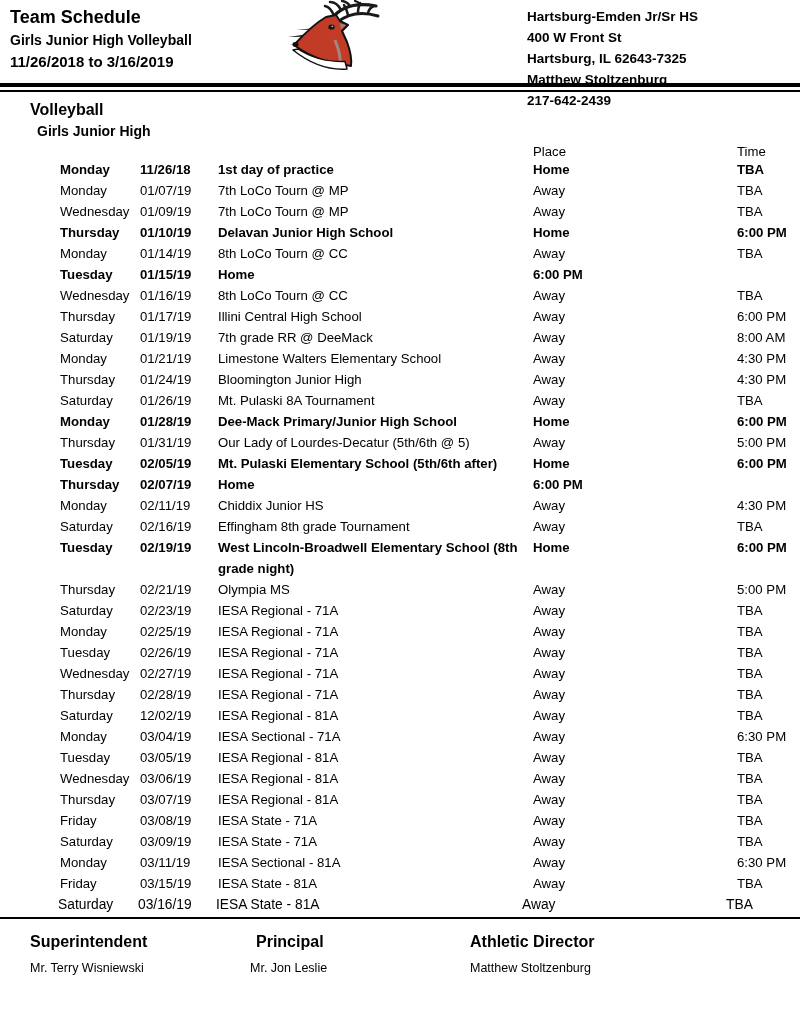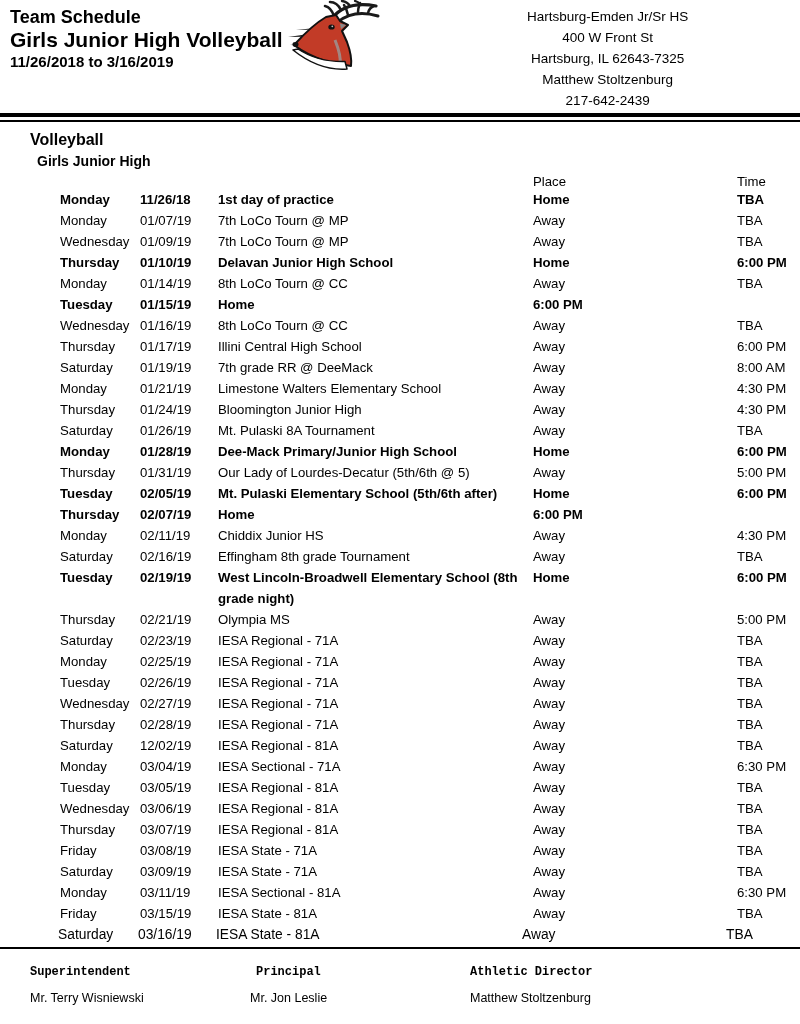--- a/index.html
+++ b/index.html
@@ -4,29 +4,29 @@
 <style>
   * { margin:0; padding:0; box-sizing:border-box; }
   html,body { background:#fff; }
   body {
     width:800px; height:1024px;
     font-family:"Liberation Sans", sans-serif;
     color:#000; position:relative; overflow:hidden;
   }
 
   
-  .page-header { position:relative; height:113px; }
+  .page-header { position:relative; height:83px; }
   .header-left { position:absolute; left:10px; top:6px; }
   .h-title { font-size:18px; font-weight:bold; line-height:23px; }
-  .h-sub   { font-size:21px; font-weight:bold; line-height:22px;text-align:right; }
+  .h-sub   { font-size:14px; font-weight:bold; line-height:22px;text-align:right; }
   .h-dates { font-size:15px; font-weight:bold; line-height:22px; }
   .logo-wrap { position:absolute; left:288px; top:0; width:95px; height:70px; }
   .header-right {
     position:absolute; left:527px; top:6px;
-    font-size:13.5px; font-weight:normal; line-height:21px;text-align:center;
+    font-size:13.5px; font-weight:bold; line-height:21px;
   }
   .double-rule {
     border-top:4px solid #000;
     border-bottom:2px solid #000;
     height:9px; width:800px;
   }
 
   
   .section { margin-top:8px; }
   .sport { margin-left:30px; font-size:16px; font-weight:bold; line-height:19px; }
@@ -45,21 +45,21 @@
   .srow.home { font-weight:bold; }
   .cell-event { }
   
   .srow:last-child { font-size:13.8px; padding-left:58px; }
   .srow:last-child .cell-place,
   .srow:last-child .cell-time { transform:translateX(-9px); }
 
   
   .footer-rule { border-top:2px solid #000; width:800px; margin-top:2px; }
   .page-footer { display:grid; grid-template-columns:220px 220px 1fr; padding-left:30px; margin-top:16px; }
-  .f-title { font-size:12px; font-weight:bold; line-height:14px;font-family:Liberation Mono, monospace; }
+  .f-title { font-size:16px; font-weight:bold; line-height:14px; }
   .f-name  { font-size:12.5px; line-height:14px; margin-top:12px; }
   .f-col-mid .f-title { padding-left:6px; }
 </style>
 </head>
 <body>
 
 <div class="page-header">
   <div class="header-left">
     <div class="h-title">Team Schedule</div>
     <div class="h-sub">Girls Junior High Volleyball</div>

